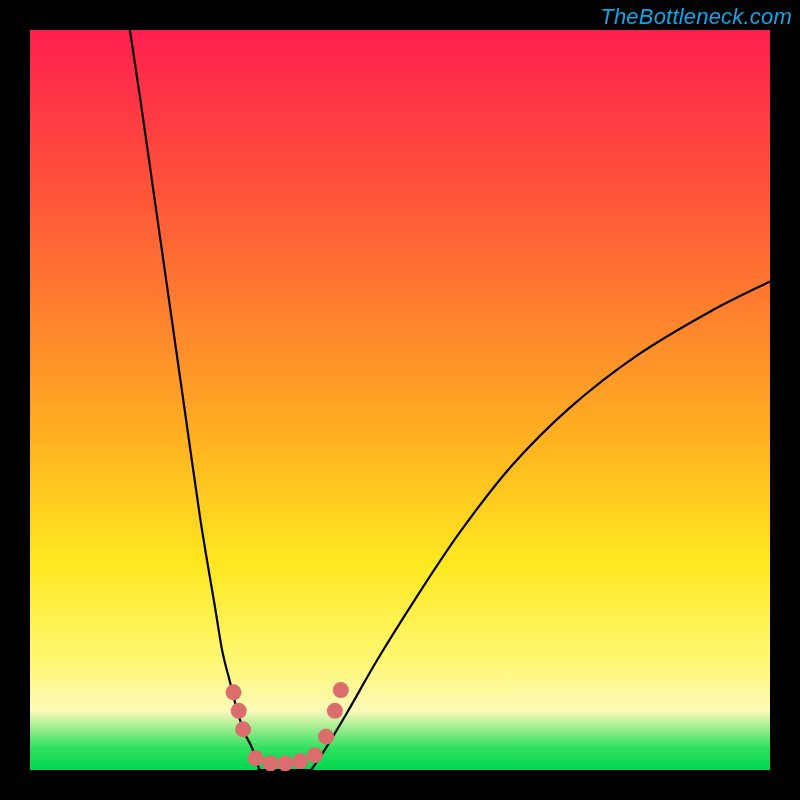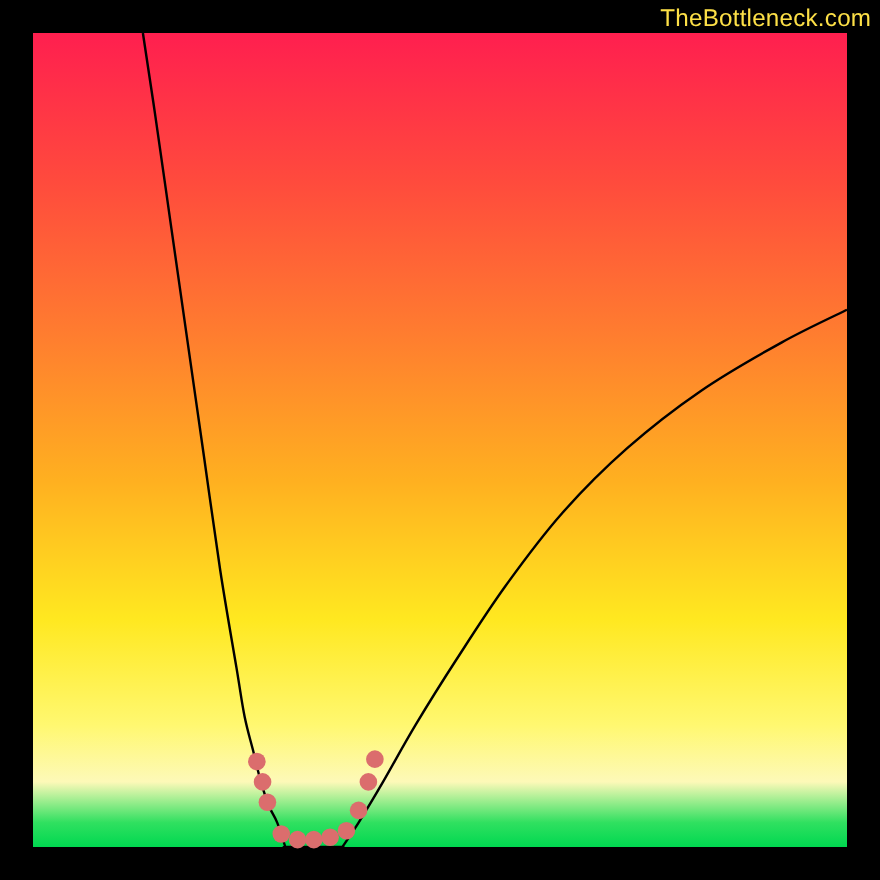--- a/index.html
+++ b/index.html
@@ -36,26 +36,27 @@
       #fff870 85%,
       #fdf9b8 92%,
       #30e060 97%,
       #00d850 100%
     );
   }
   .watermark {
     position: absolute;
     top: 4px;
     right: 8px;
-    color: #fde047;
+    color: #0ea5e9;
     font-size: 22px;
     font-weight: 500;
     letter-spacing: 0.2px;
     user-select: none;
     pointer-events: none;
+    font-style: italic;
   }
   svg.curve {
     position: absolute;
     left: 0;
     top: 0;
     width: 740px;
     height: 740px;
     overflow: visible;
   }
   .beads circle {

